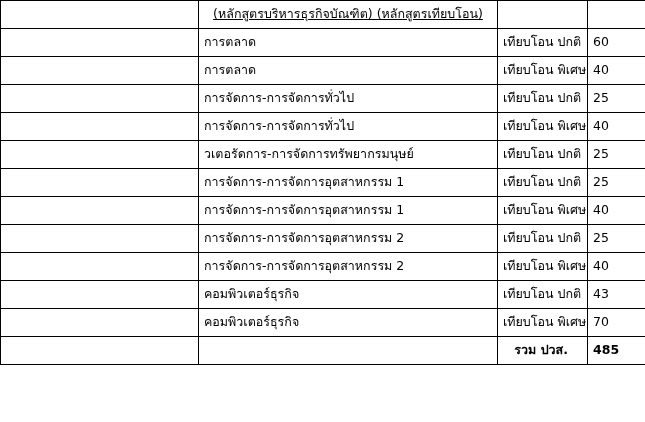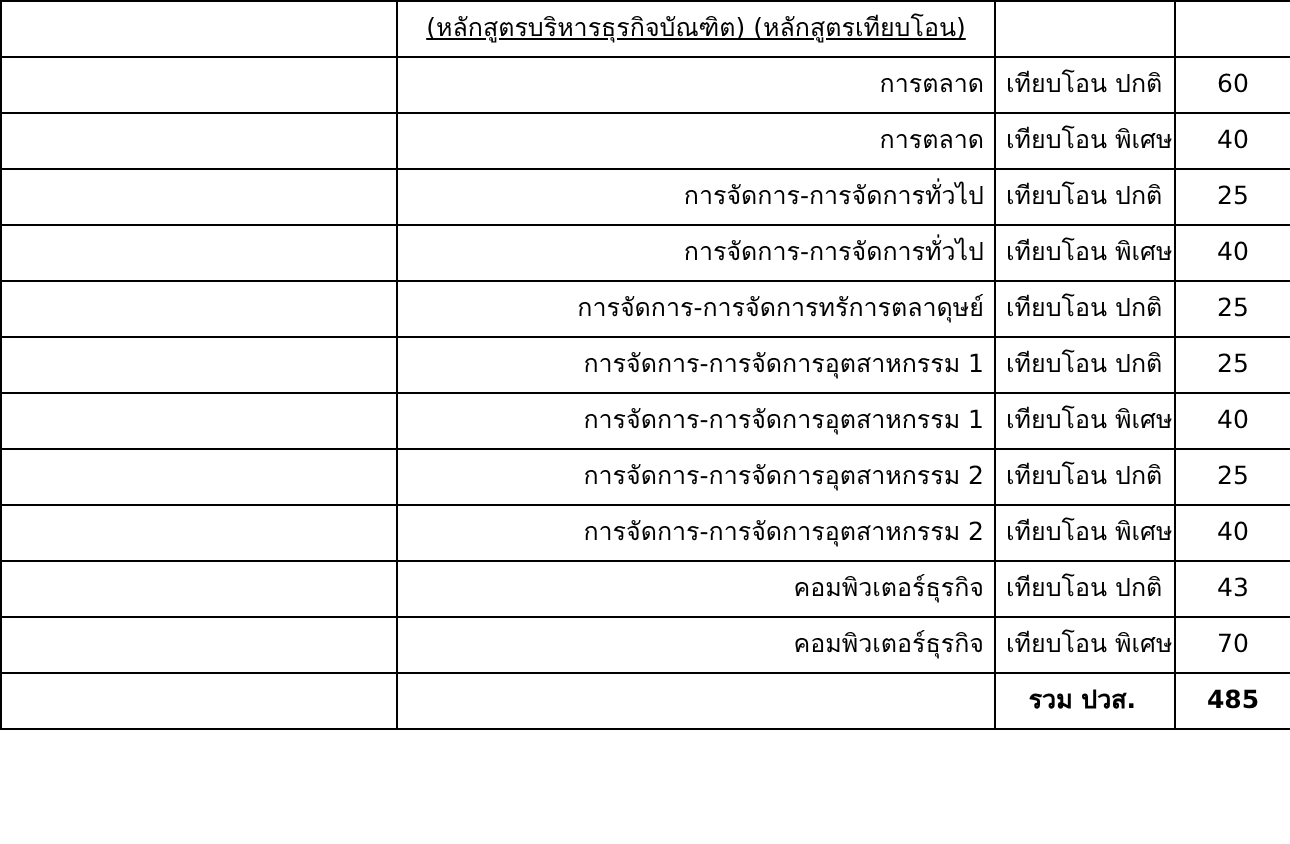--- a/index.html
+++ b/index.html
@@ -36,23 +36,23 @@
     overflow: hidden;
     white-space: nowrap;
   }
   
   col.c0 { width: 198px; }
   col.c1 { width: 299px; }
   col.c2 { width: 90px; }
   col.c3 { width: 58px; }
 
   td.col-blank { }
-  td.col-name { text-align: right; }
+  td.col-name { text-align: left; }
   td.col-type { text-align: left; font-size: 12px; }
-  td.col-num  { text-align: center; }
+  td.col-num  { text-align: left; }
 
   .header-row td.col-name {
     text-align: center;
     font-weight: normal;
     text-decoration: underline;
     font-size: 12.5px;
   }
   .header-row td { height: 26px; }
 
   .summary-row td.col-sum-label {
@@ -108,21 +108,21 @@
 
       <tr>
         <td class="col-blank"></td>
         <td class="col-name">การจัดการ-การจัดการทั่วไป</td>
         <td class="col-type">เทียบโอน พิเศษ</td>
         <td class="col-num">40</td>
       </tr>
 
       <tr>
         <td class="col-blank"></td>
-        <td class="col-name">การจัดการ-การจัดการทรัการตลาดุษย์</td>
+        <td class="col-name">วเตอรัดการ-การจัดการทรัพยากรมนุษย์</td>
         <td class="col-type">เทียบโอน ปกติ</td>
         <td class="col-num">25</td>
       </tr>
 
       <tr>
         <td class="col-blank"></td>
         <td class="col-name">การจัดการ-การจัดการอุตสาหกรรม 1</td>
         <td class="col-type">เทียบโอน ปกติ</td>
         <td class="col-num">25</td>
       </tr>

